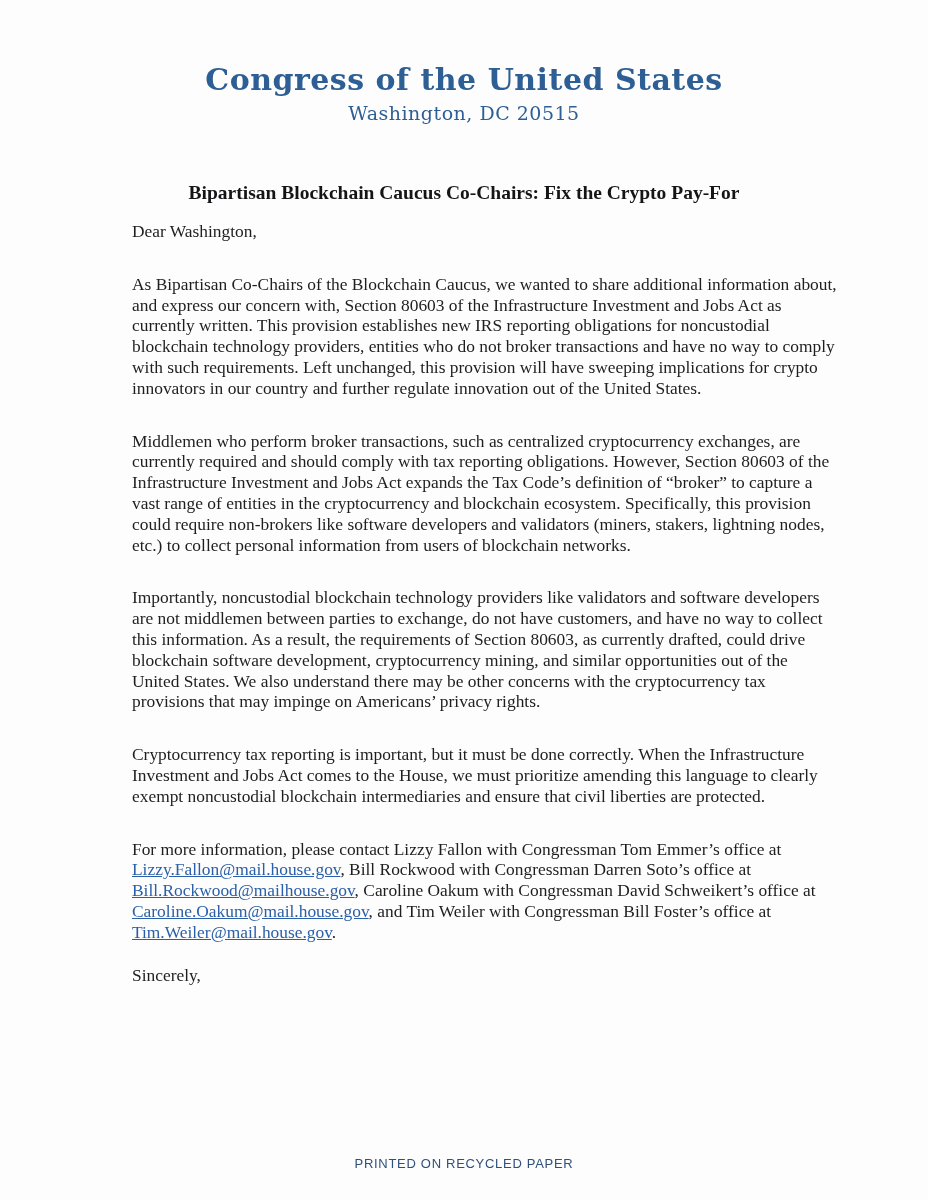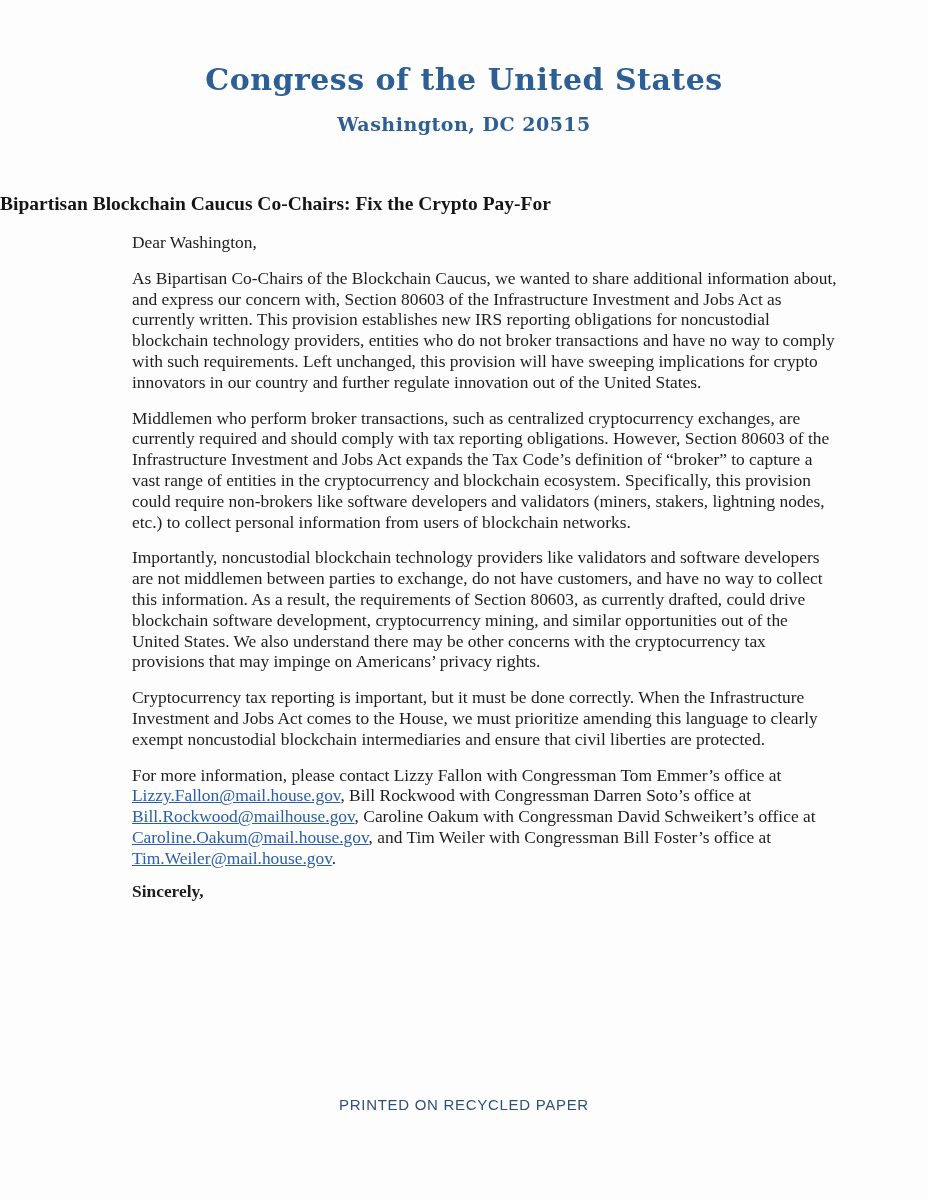--- a/index.html
+++ b/index.html
@@ -28,62 +28,61 @@
     font-family:"DejaVu Serif", serif;
   }
   .letterhead .line1{
     font-size:30px;
     font-weight:700;
     letter-spacing:0.5px;
     line-height:36px;
   }
   .letterhead .line2{
     font-size:19px;
-    font-weight:700;
+    font-weight:400;
     letter-spacing:0.5px;
     line-height:24px;
-    margin-top:14px;
+    margin-top:3px;
   }
   .title{
     margin-top:56px;
-    text-align:left;
+    text-align:center;
     font-size:19.5px;
     font-weight:700;
     color:#151517;
     line-height:24px;
   }
   .body-block{
     margin-left:132px;
     width:706px;
     font-size:17.4px;
     line-height:20.8px;
   }
   .salutation{
     margin-top:16px;
   }
   .para{
-    margin-top:15px;
+    margin-top:32px;
     text-align:left;
   }
   .closing{
-    margin-top:12px;
-    font-weight:bold;
+    margin-top:22px;
   }
   .email-link{
     color:var(--link-blue);
     text-decoration-color:var(--link-blue);
   }
   .footer{
     position:absolute;
     left:0;
-    top:1096px;
+    top:1156px;
     width:100%;
     text-align:center;
     font-family:"Liberation Sans", sans-serif;
-    font-size:15px;
+    font-size:13px;
     letter-spacing:0.7px;
     font-weight:500;
     color:var(--footer-blue);
   }
 </style>
 </head>
 <body>
 
 <div class="page">
 

